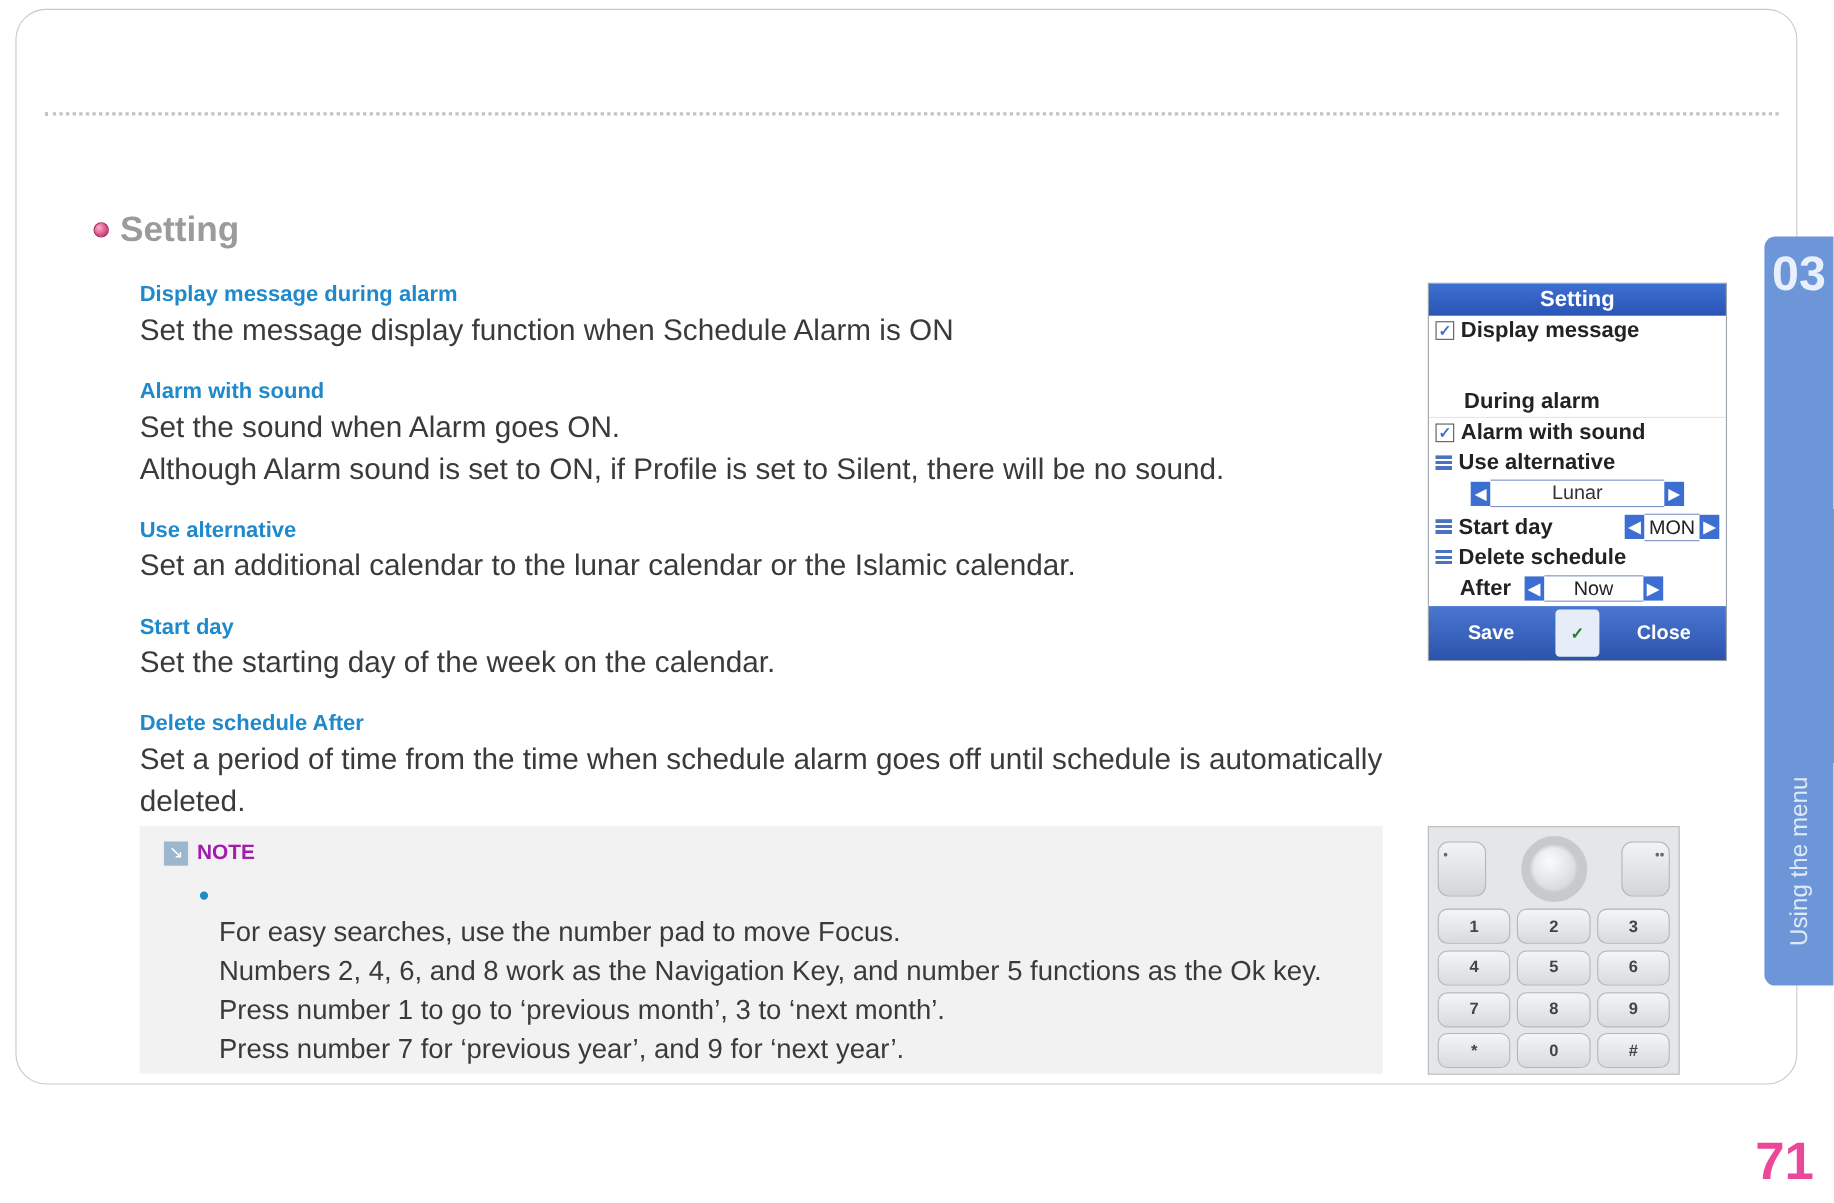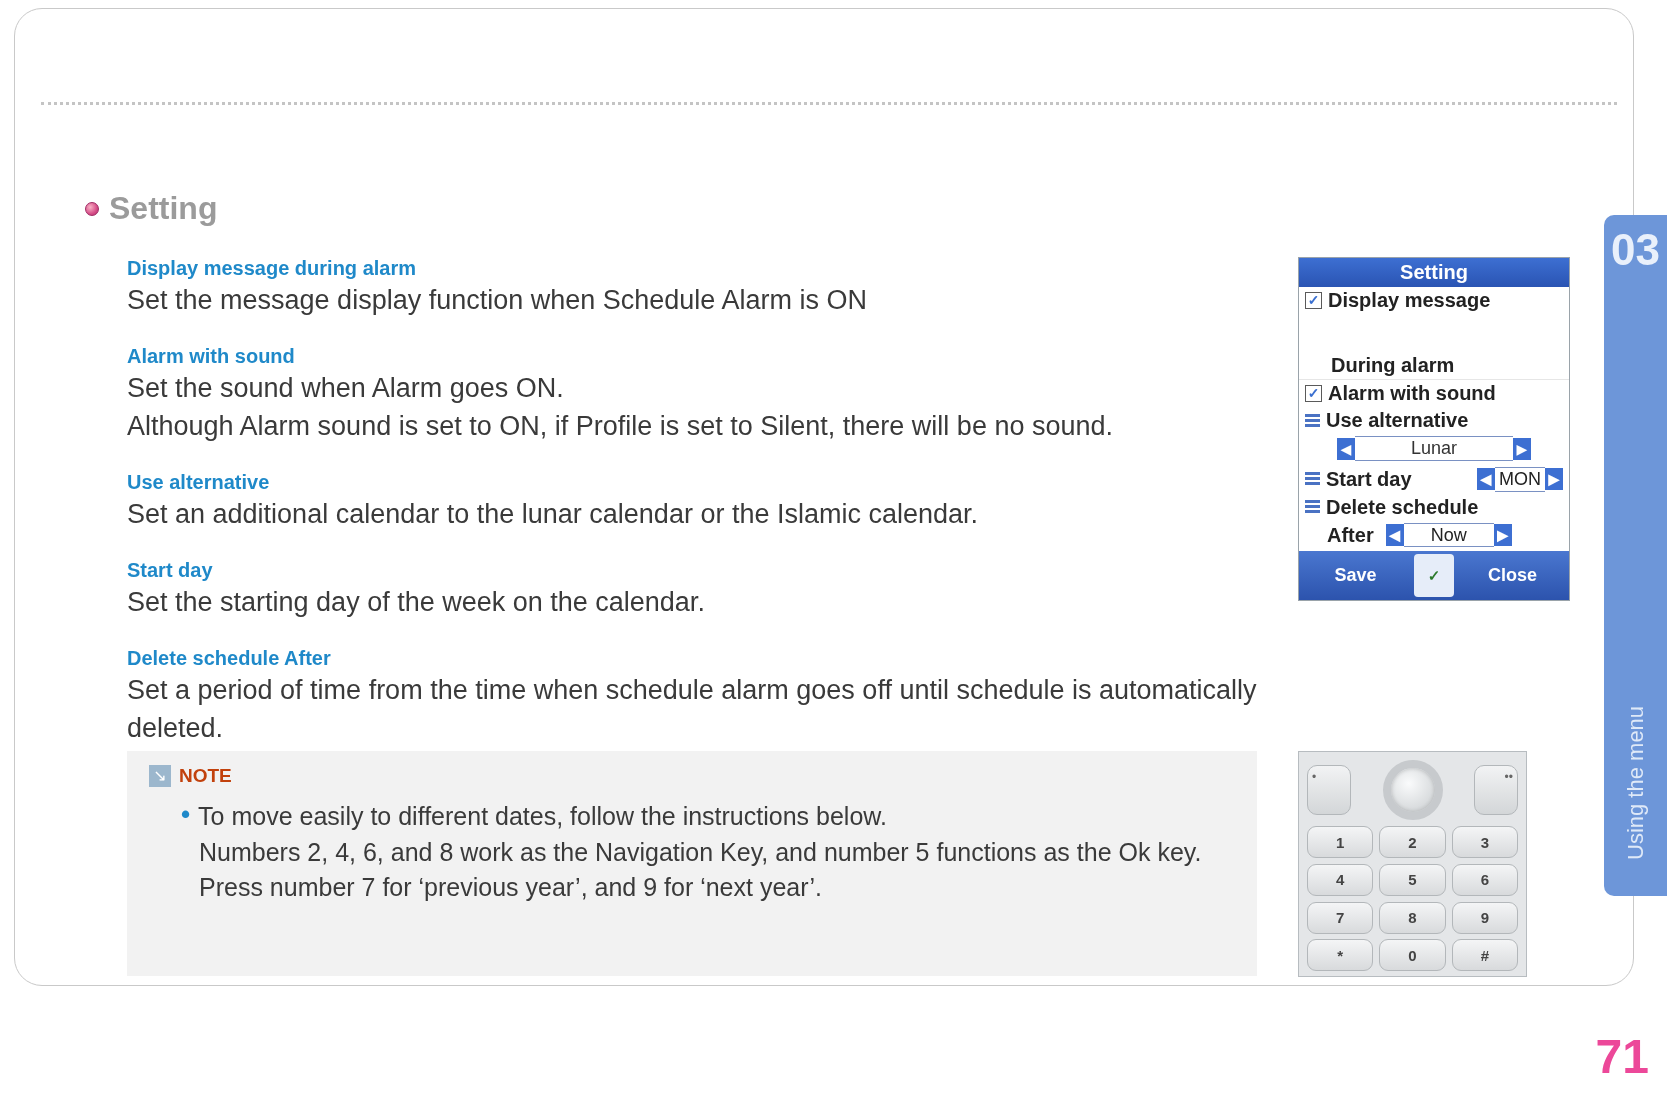--- a/index.html
+++ b/index.html
@@ -75,21 +75,21 @@
     width: 22px; height: 22px;
     background: #9cb7cd;
     position: relative;
     display: inline-flex;
     align-items: center; justify-content: center;
     color: #fff; font-size: 16px; line-height: 1;
   }
   .note-label {
     font-size: 19px;
     font-weight: bold;
-    color: #c2410c;
+    color: #a21caf;
   }
   .note-body {
     padding-left: 32px;
     font-size: 25px;
     color: #3a3a3a;
     line-height: 1.42;
   }
   .note-bullet-row { display: flex; align-items: flex-start; gap: 8px; }
   .note-bullet-dot {
     color: #1f89c9;
@@ -315,23 +315,24 @@
   </div>
 
   <div class="note-box">
     <div class="note-header">
       <span class="note-arrow">↘</span>
       <span class="note-label">NOTE</span>
     </div>
     <div class="note-body">
       <div class="note-bullet-row">
         <span class="note-bullet-dot">•</span>
-        <span>To move easily to different dates, follow the instructions below.</span>
       </div>
+      <div style="padding-left:18px">For easy searches, use the number pad to move Focus.</div>
       <div style="padding-left:18px">Numbers 2, 4, 6, and 8 work as the Navigation Key, and number 5 functions as the Ok key.</div>
+      <div style="padding-left:18px">Press number 1 to go to ‘previous month’, 3 to ‘next month’.</div>
       <div style="padding-left:18px">Press number 7 for ‘previous   year’, and 9 for ‘next year’.</div>
     </div>
   </div>
 
   <div class="device-screen">
     <div class="ds-titlebar">Setting</div>
     <div class="ds-row first">
       <span class="ds-check">✓</span>
       <span>Display message</span>
     </div>

